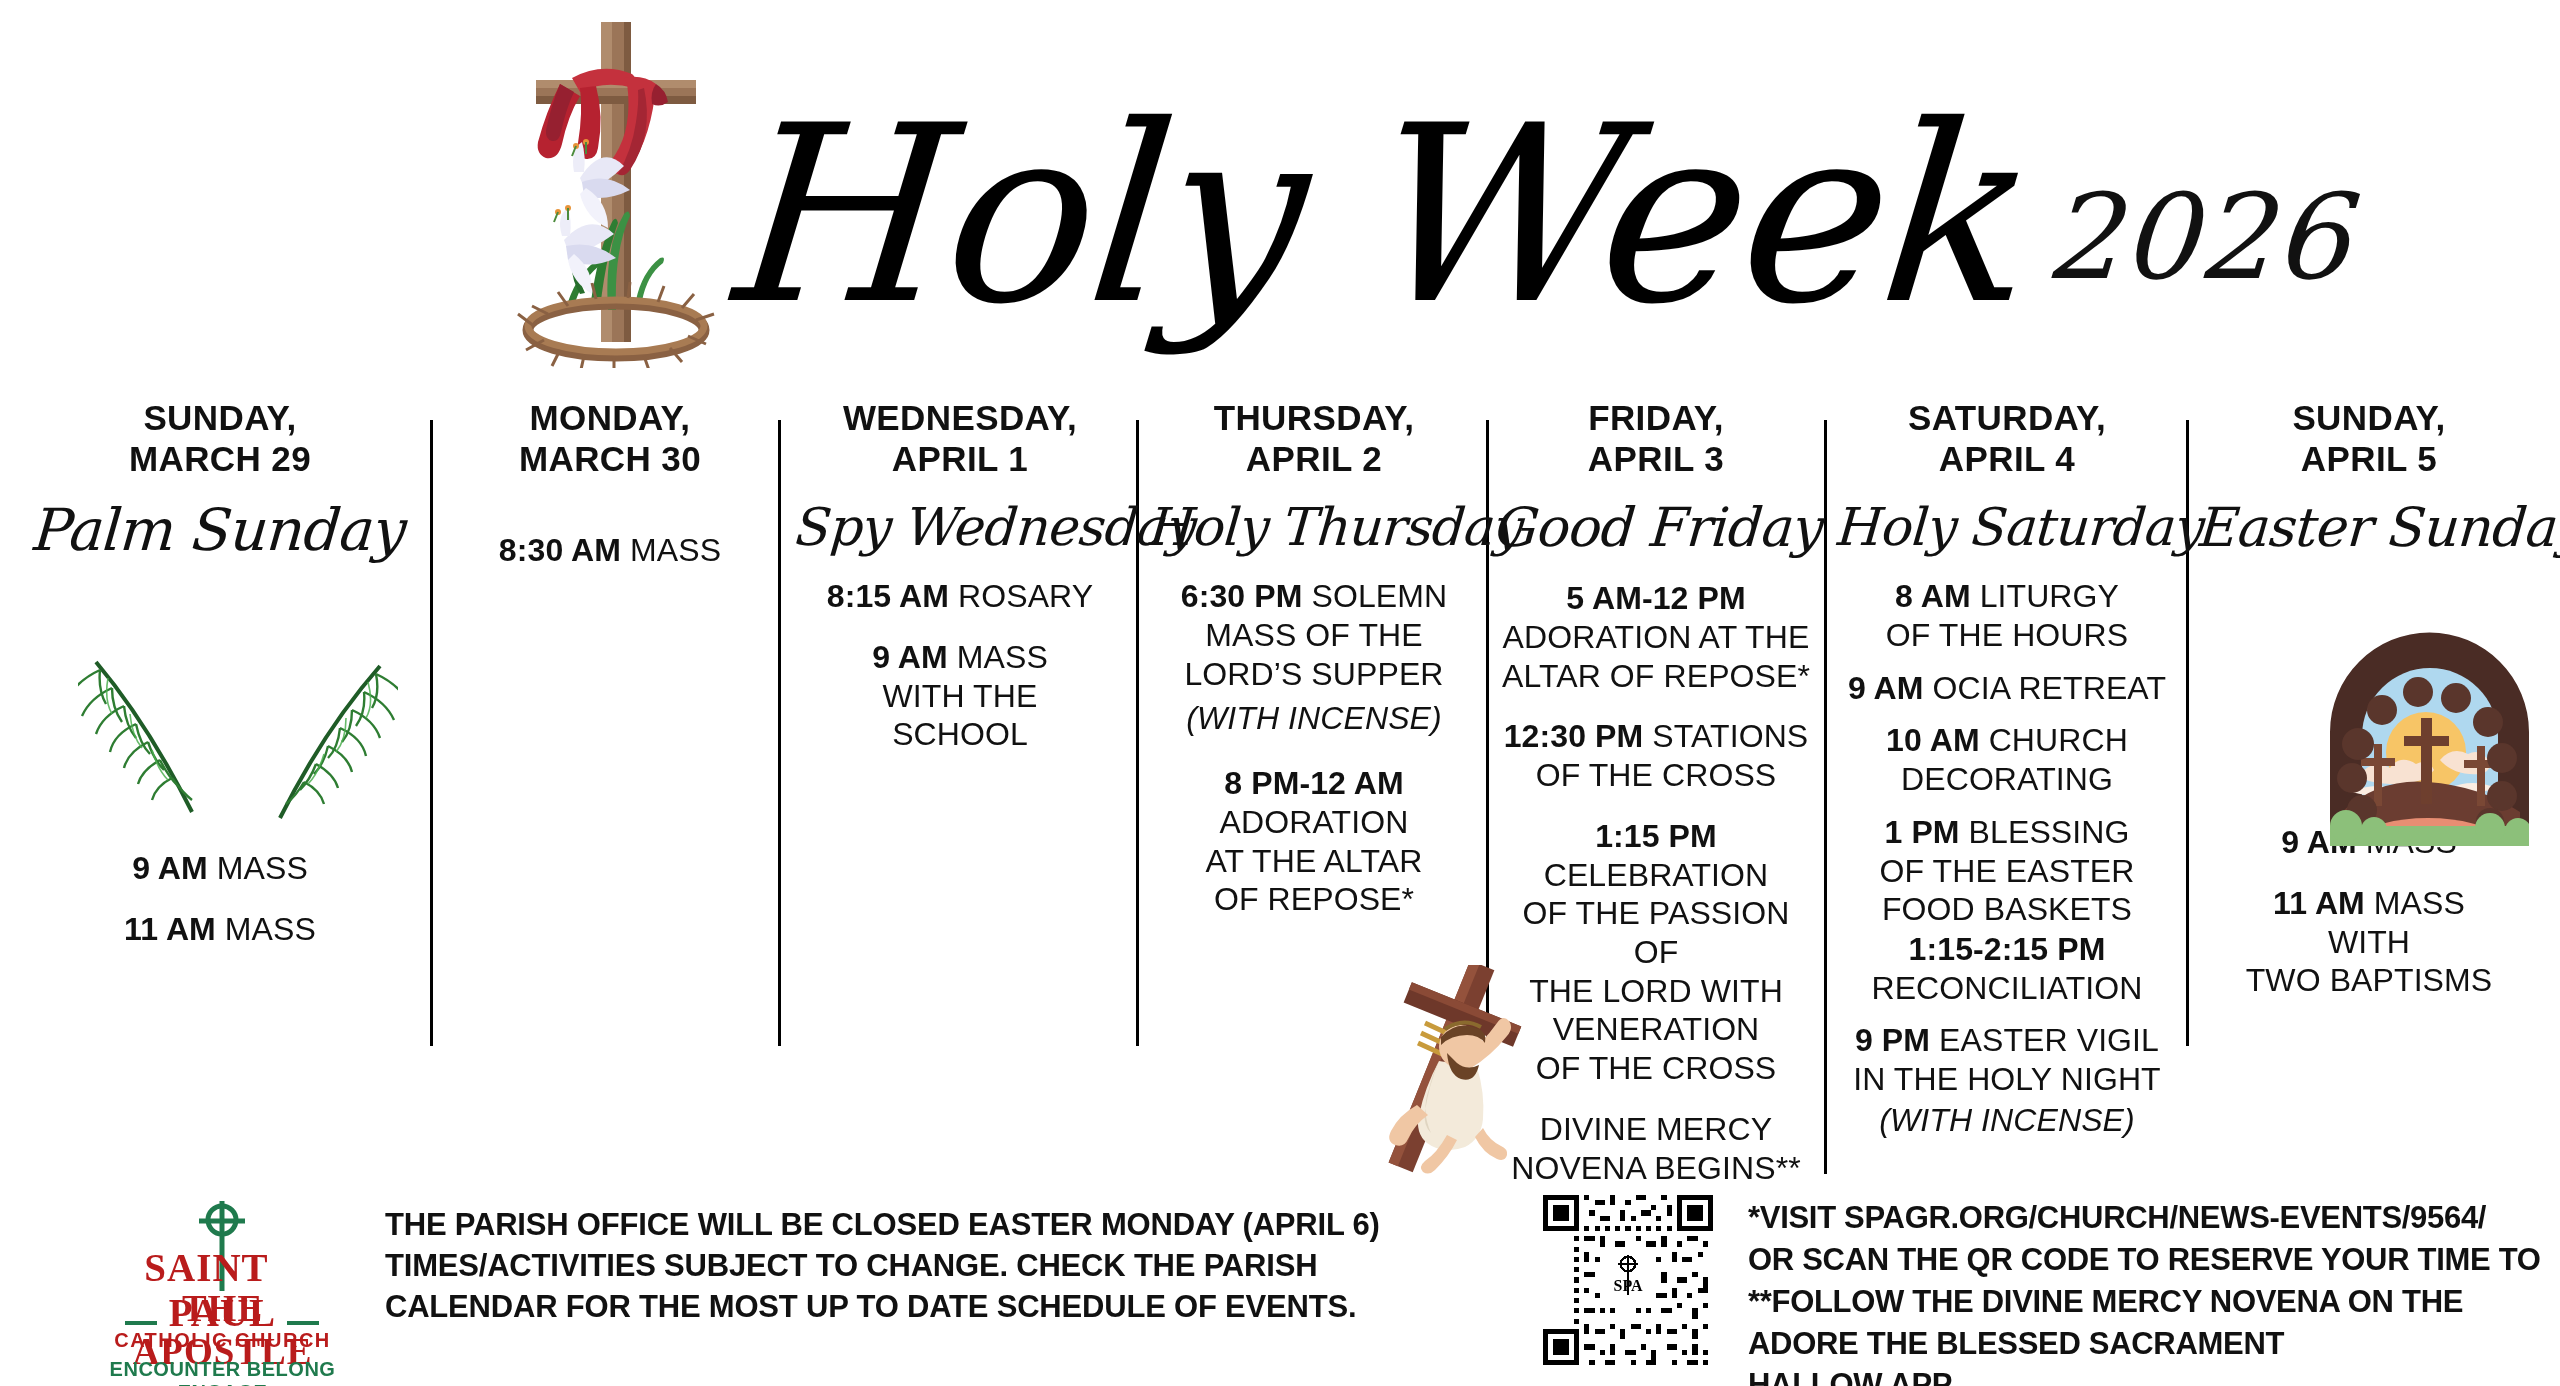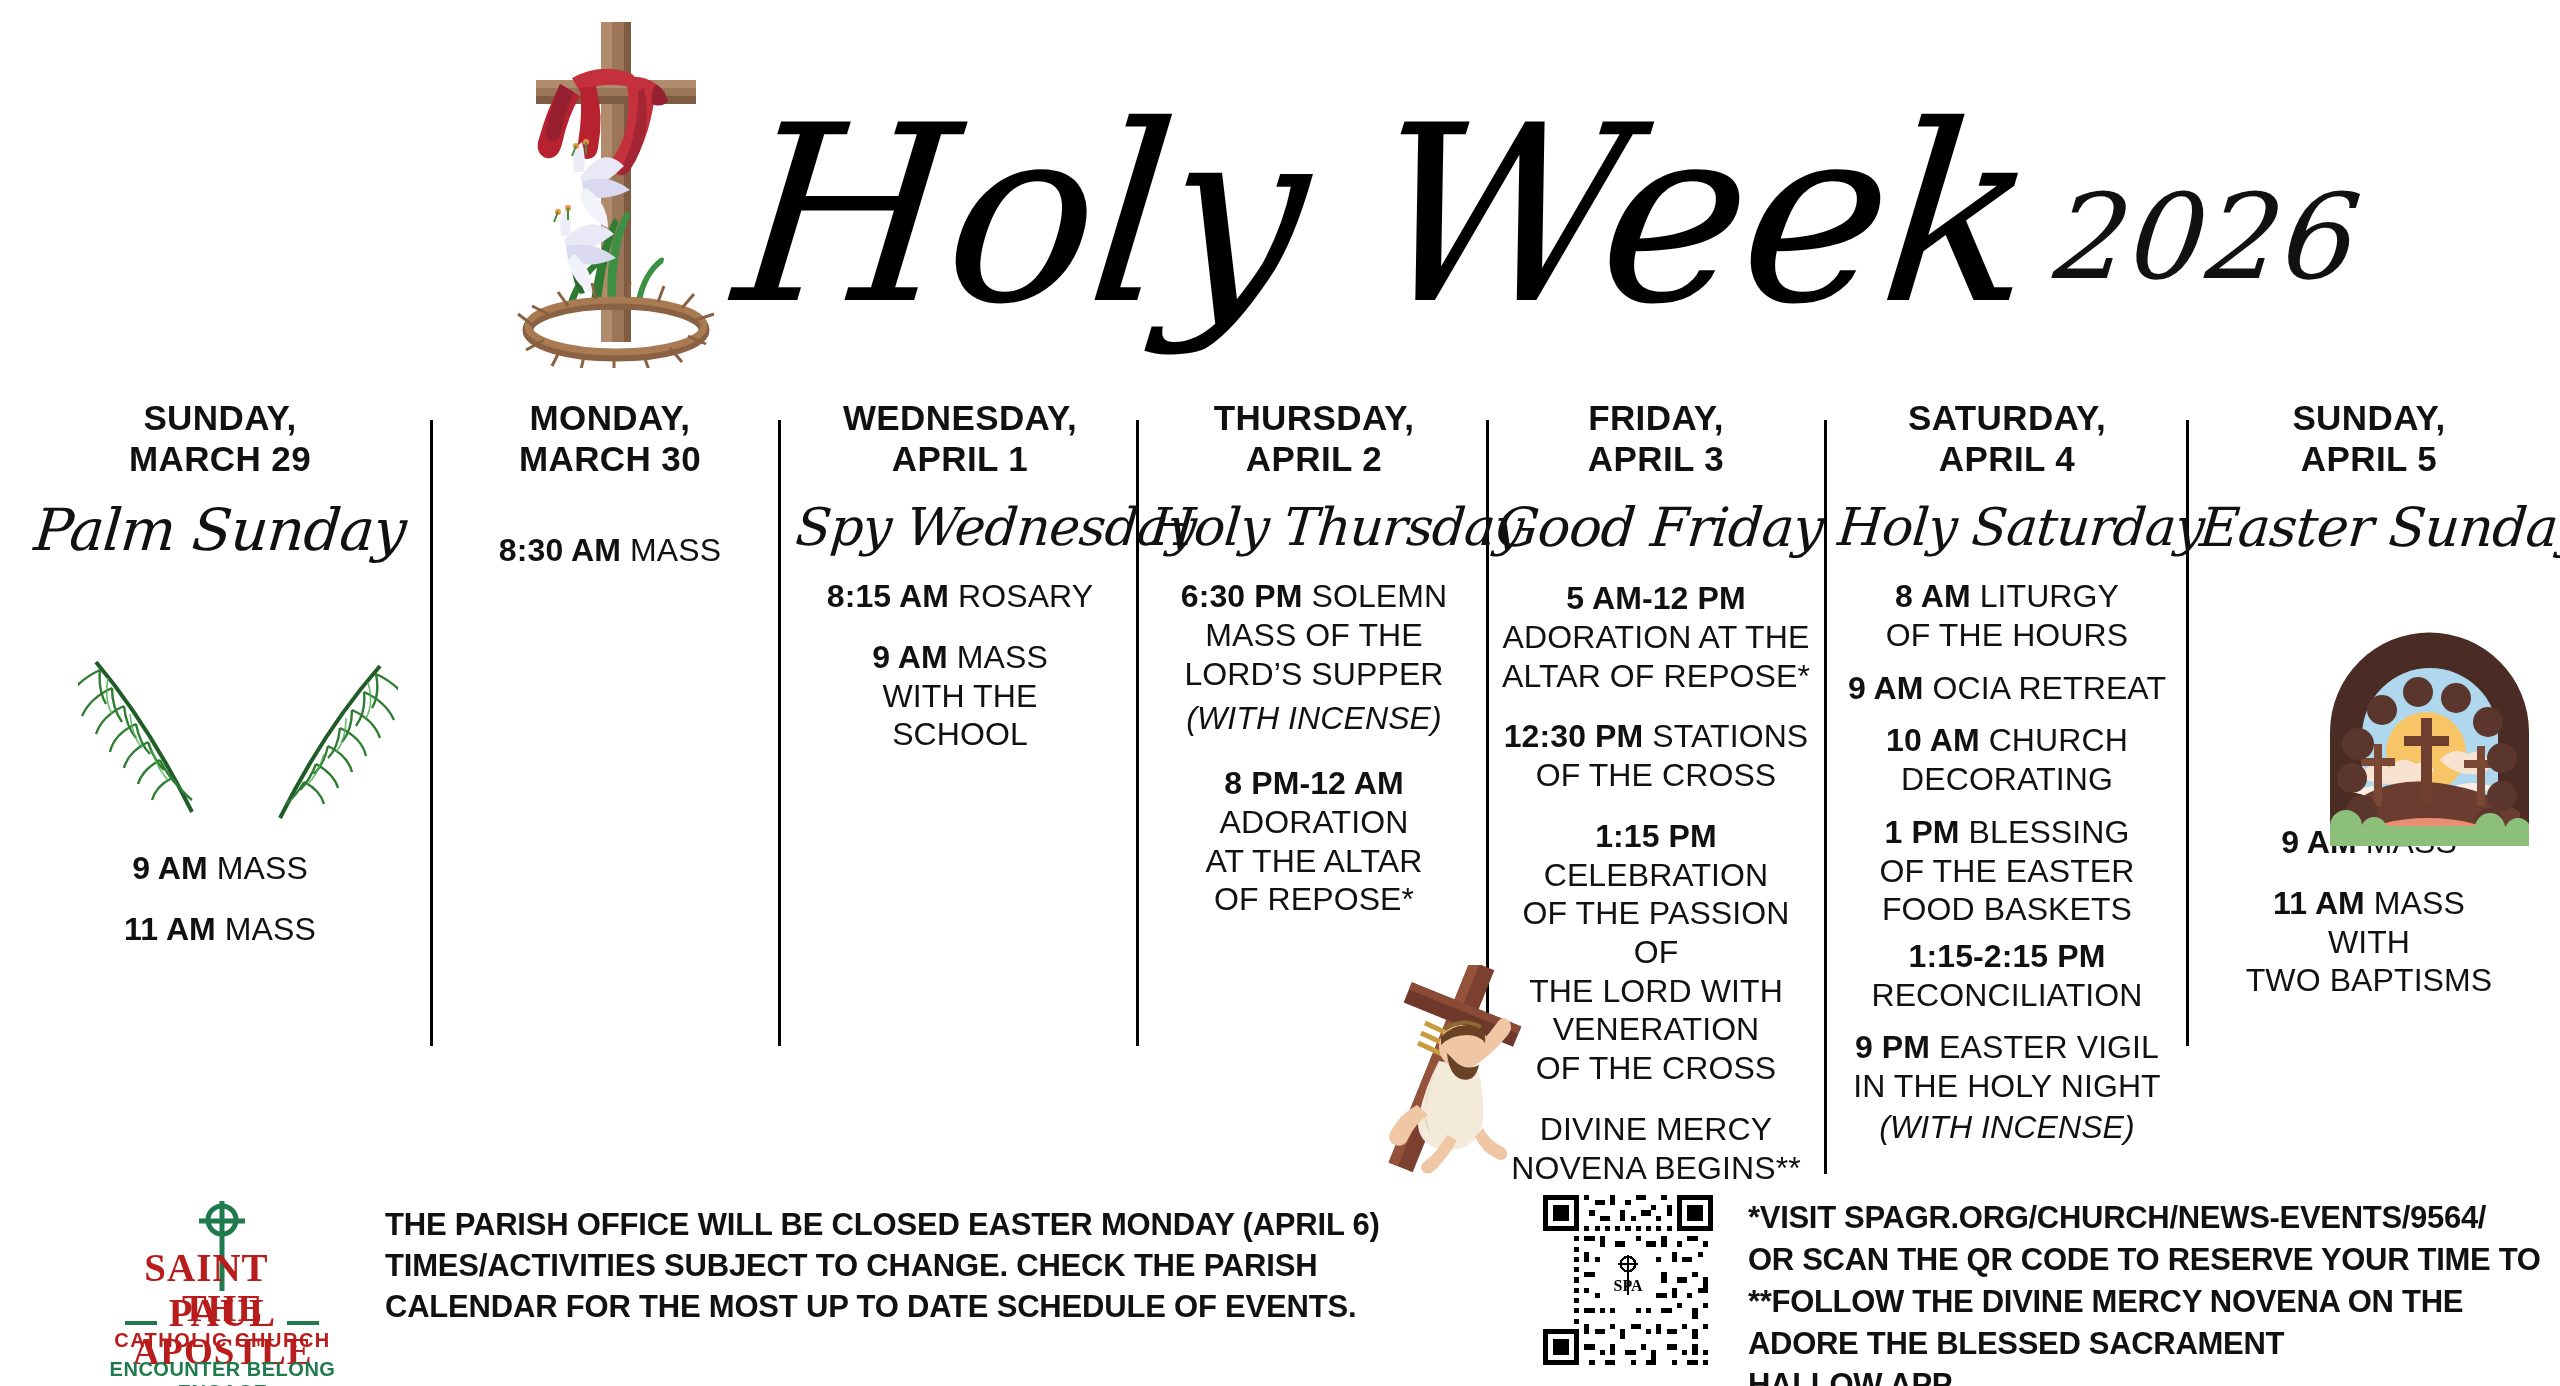--- a/index.html
+++ b/index.html
@@ -274,21 +274,21 @@
       <div>SATURDAY,</div>
       <div>APRIL 4</div>
     </div>
     <div class="feast" style="font-size:52px;">Holy Saturday</div>
     <div class="events">
       <div class="ev" style="white-space:pre-line;margin-bottom:14px;"><b>8 AM</b><span> LITURGY
 OF THE HOURS</span></div>
       <div class="ev" style="margin-bottom:14px;"><b>9 AM</b><span> OCIA RETREAT</span></div>
       <div class="ev" style="white-space:pre-line;margin-bottom:14px;"><b>10 AM</b><span> CHURCH
 DECORATING</span></div>
-      <div class="ev" style="white-space:pre-line;margin-bottom:8px;"><b>1 PM</b><span> BLESSING
+      <div class="ev" style="white-space:pre-line;margin-bottom:1px;"><b>1 PM</b><span> BLESSING
 OF THE EASTER
 FOOD BASKETS</span></div>
       <div class="ev" style="white-space:pre-line;margin-bottom:14px;"><b>1:15-2:15 PM</b><span>
 RECONCILIATION</span></div>
       <div class="ev" style="white-space:pre-line;margin-bottom:2px;"><b>9 PM</b><span> EASTER VIGIL
 IN THE HOLY NIGHT</span></div>
       <div class="ev"><i>(WITH INCENSE)</i></div>
     </div>
   </div>
 

